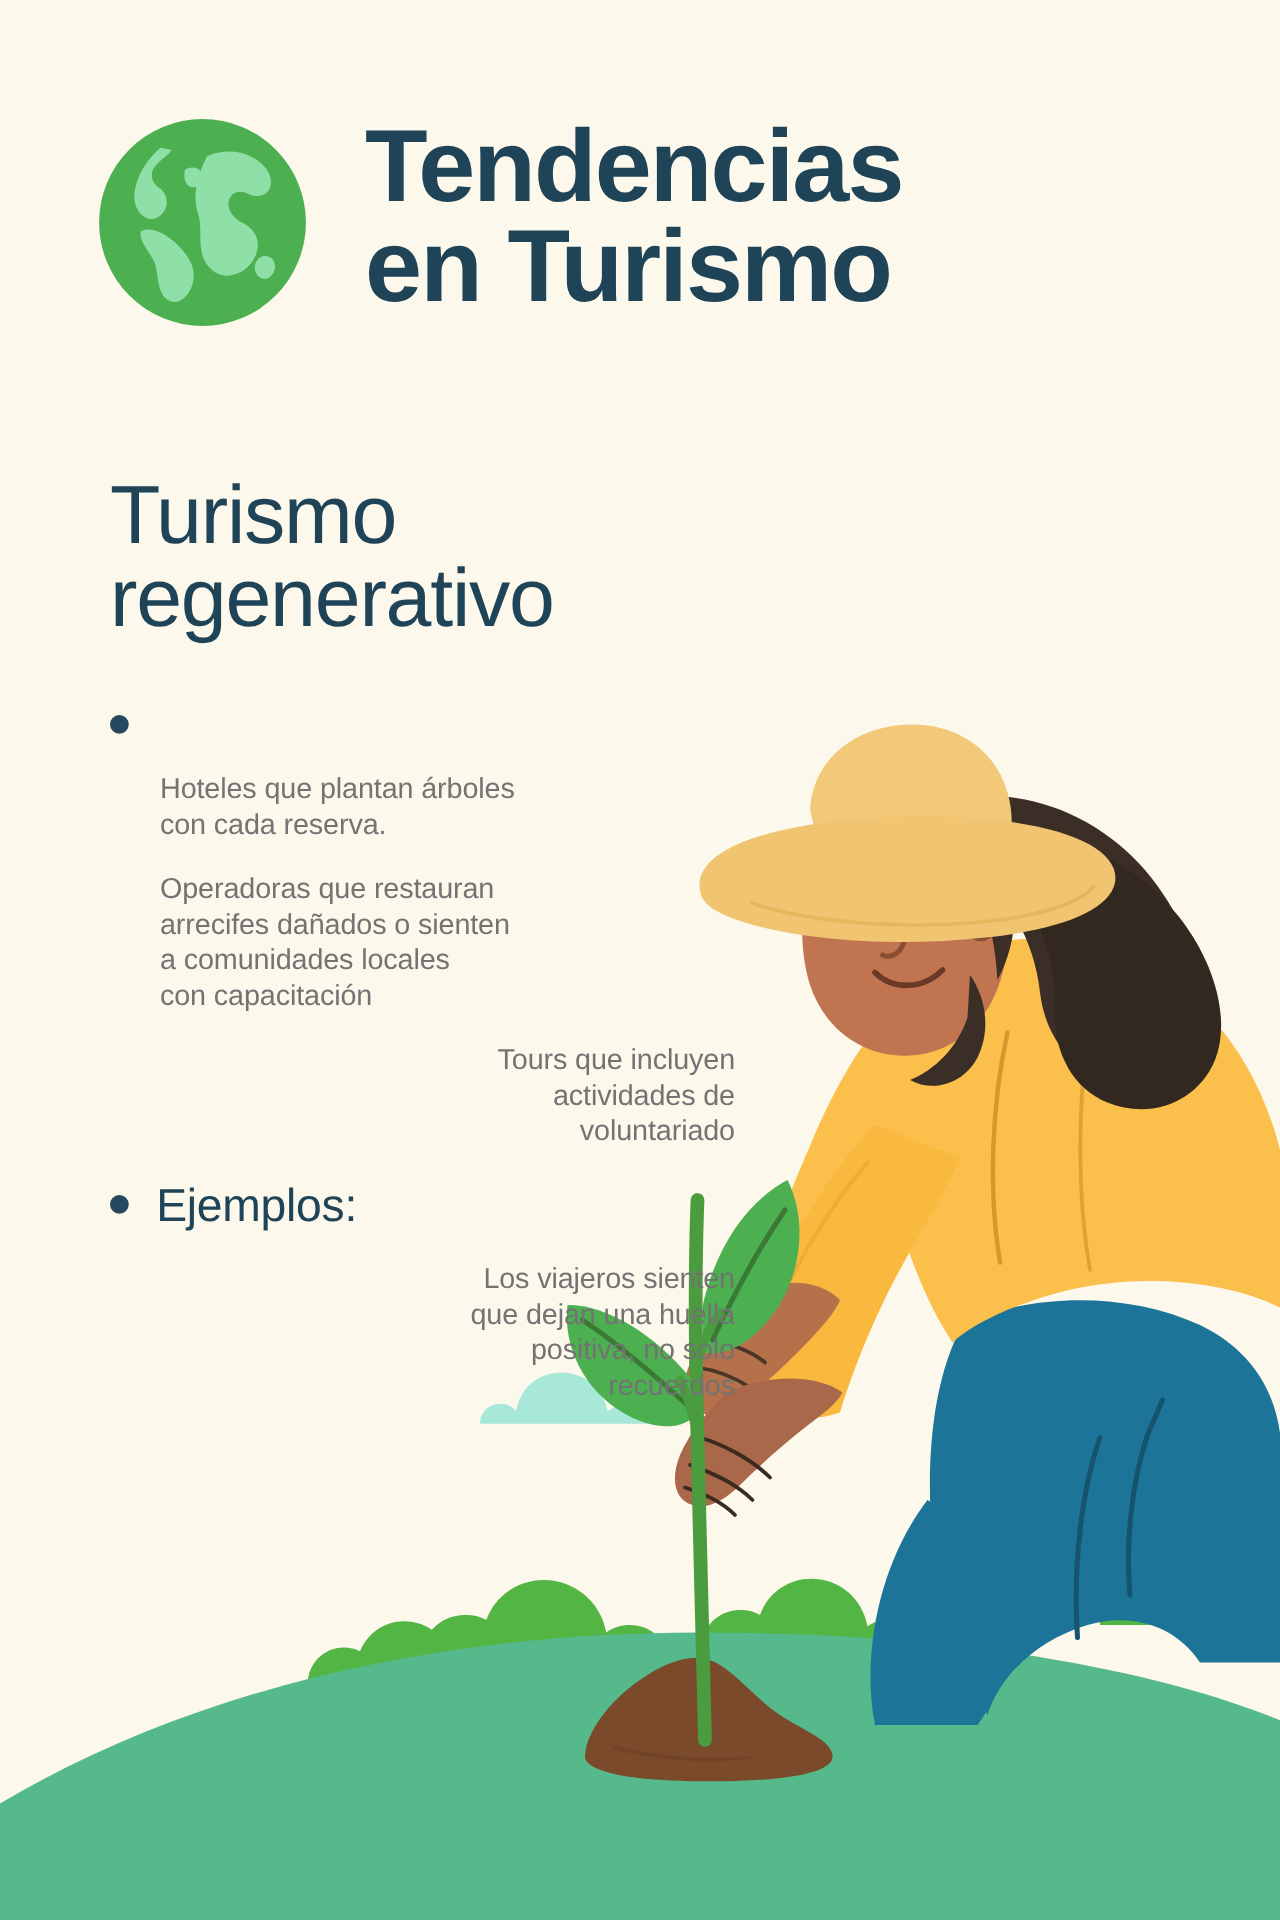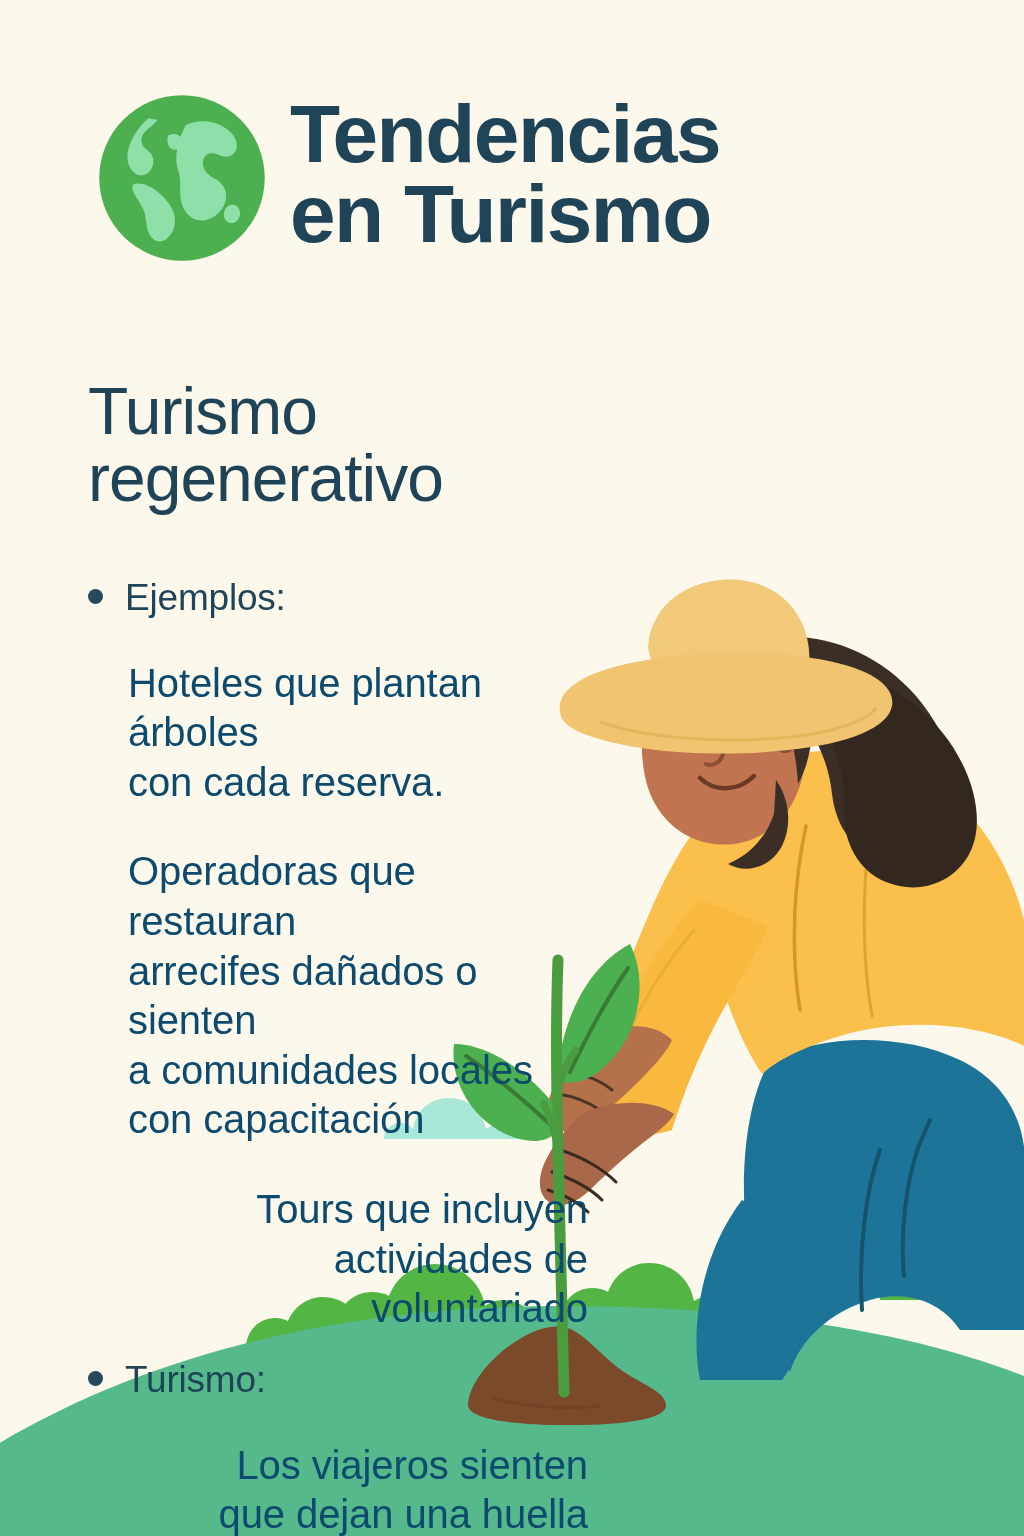--- a/index.html
+++ b/index.html
@@ -23,25 +23,25 @@
     left: 0; top: 0;
     width: 1024px;
     height: 1536px;
     z-index: 1;
     pointer-events: none;
   }
 
   
   .header {
     position: absolute;
-    left: 94px;
+    left: 74px;
     top: 86px;
     display: flex;
     align-items: flex-start;
-    gap: 20px;
+    gap: 42px;
     z-index: 3;
   }
   .globe-icon {
     width: 176px;
     height: 176px;
     flex: 0 0 auto;
     margin-top: 4px;
   }
   .brand-title {
     font-size: 82px;
@@ -98,23 +98,23 @@
   }
   .section-label {
     font-size: 37px;
     line-height: 1.1;
     font-weight: normal;
     color: #1F4458;
     letter-spacing: -0.2px;
   }
   .items { padding-left: 40px; }
   .item {
-    font-size: 40px;
+    font-size: 23px;
     line-height: 1.24;
-    color: #0c4a6e;
+    color: #737373;
     margin-bottom: 22px;
     white-space: pre-line;
     letter-spacing: -0.1px;
   }
   .item:last-child { margin-bottom: 0; text-align: right; }
 </style>
 </head>
 <body>
 
 <div class="poster">
@@ -315,39 +315,38 @@
   </div>
 
   <h2 class="headline">Turismo
 regenerativo</h2>
 
   <div class="content">
 
     <div class="section">
       <div class="section-head">
         <span class="bullet-dot"></span>
-        <span class="section-label">Ejemplos:</span>
       </div>
       <div class="items">
         <p class="item">Hoteles que plantan árboles
 con cada reserva.</p>
         <p class="item">Operadoras que restauran
 arrecifes dañados o sienten
 a comunidades locales
 con capacitación</p>
         <p class="item">Tours que incluyen
 actividades de
 voluntariado</p>
       </div>
     </div>
 
     <div class="section">
       <div class="section-head">
         <span class="bullet-dot"></span>
-        <span class="section-label">Turismo:</span>
+        <span class="section-label">Ejemplos:</span>
       </div>
       <div class="items">
         <p class="item">Los viajeros sienten
 que dejan una huella
 positiva, no solo
 recuerdos</p>
       </div>
     </div>
 
   </div>

